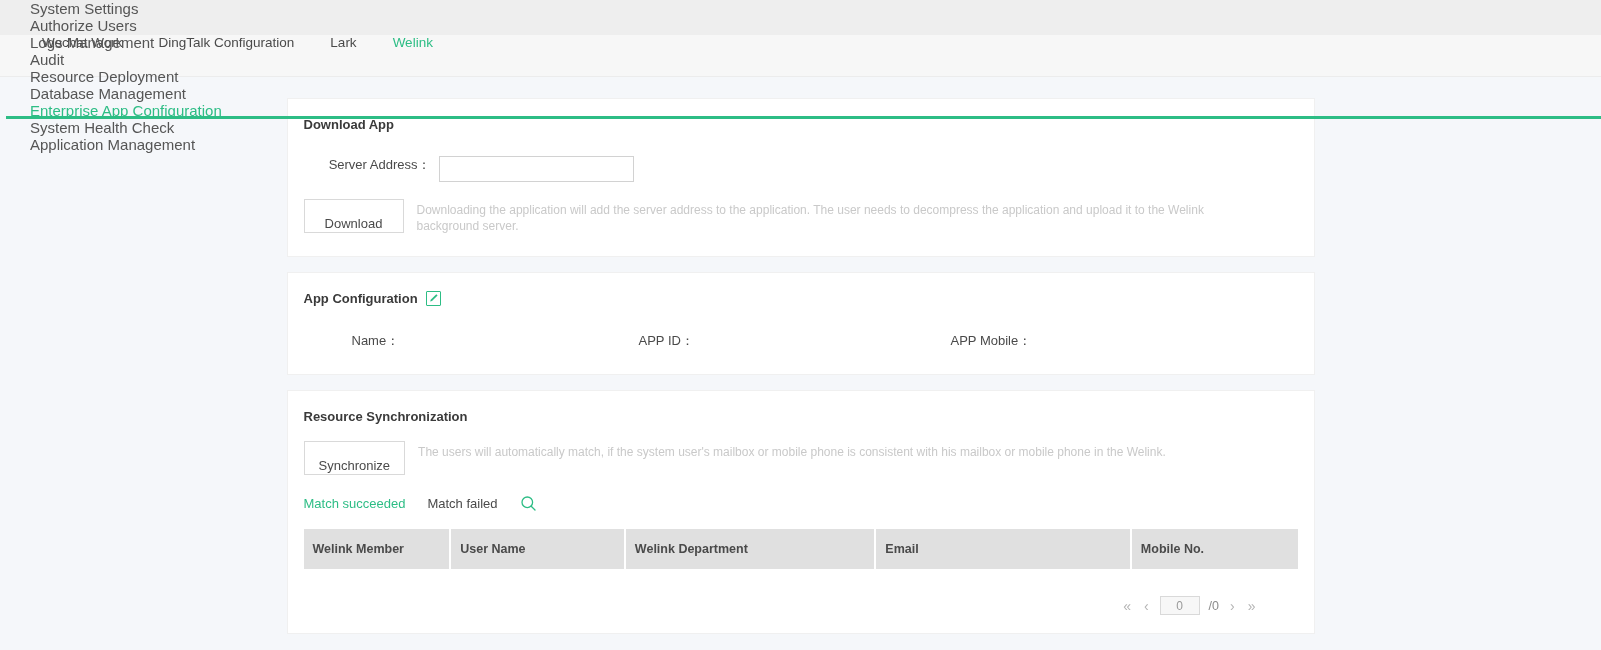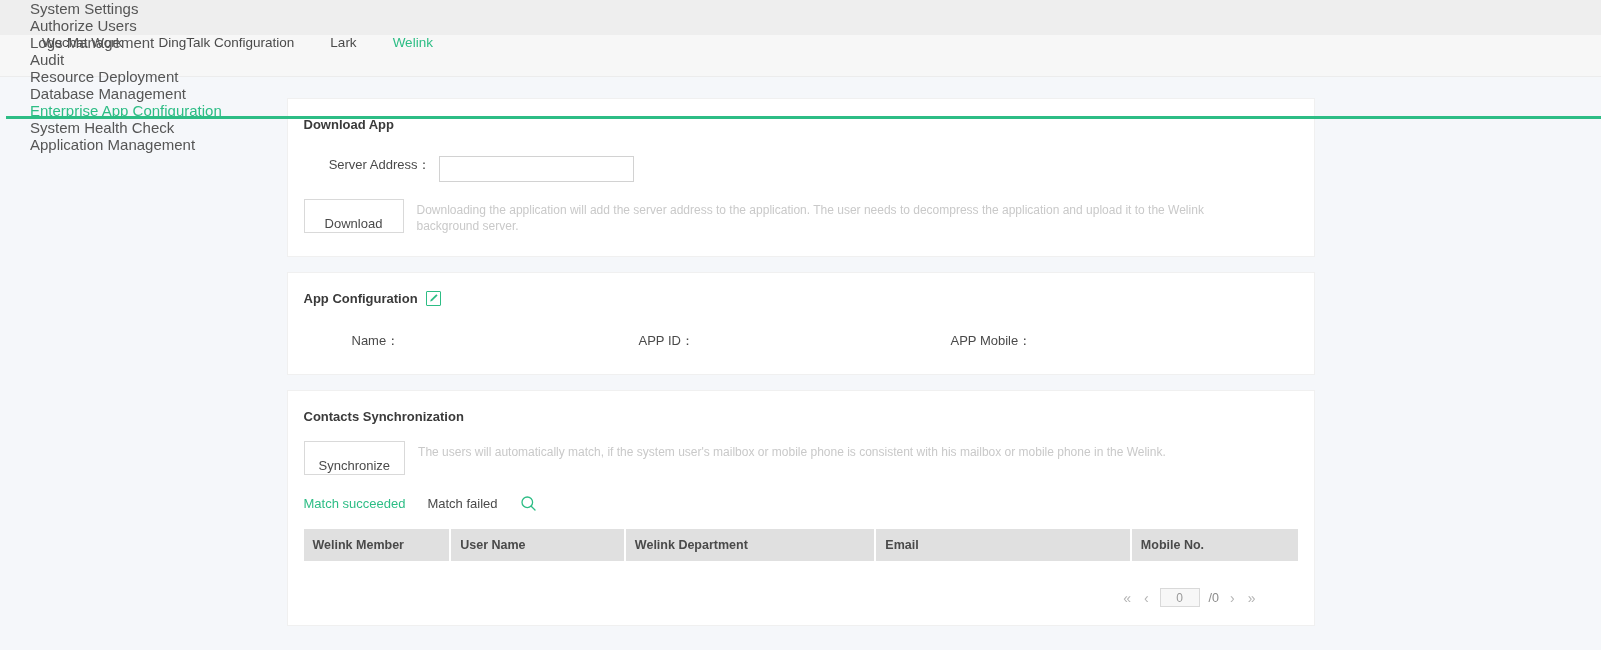--- a/index.html
+++ b/index.html
@@ -162,21 +162,21 @@
     font-size: 13px;
     color: #4a4a4a;
     cursor: pointer;
   }
   .filter-link.active { color: #2dbd85; }
   .search-icon { cursor: pointer; display: inline-flex; }
 
   .table { margin-top: 17px; display: block; }
   .thead {
     display: flex;
-    height: 32px;
+    height: 40px;
   }
   .th {
     background: #e0e0e0;
     display: flex;
     align-items: center;
     font-size: 12.5px;
     font-weight: bold;
     color: #4a4a4a;
     padding-left: 9px;
     border-right: 2px solid #ffffff;
@@ -293,21 +293,21 @@
       </div>
       <div class="kv-item i2">
         <span>APP Mobile：</span>
         <span class="kv-value"></span>
       </div>
     </div>
   </div>
 
   <div class="card card-sync">
     <div class="card-title">
-      <span>Contacts Synchronization</span>
+      <span>Resource Synchronization</span>
     </div>
 
     <div class="btn-row">
       <button class="btn">Synchronize</button>
       <div class="hint">The users will automatically match, if the system user's mailbox or mobile phone is consistent with his mailbox or mobile phone in the Welink.</div>
     </div>
 
     <div class="filters">
       <span class="filter-link active">Match succeeded</span>
       <span class="filter-link">Match failed</span>

